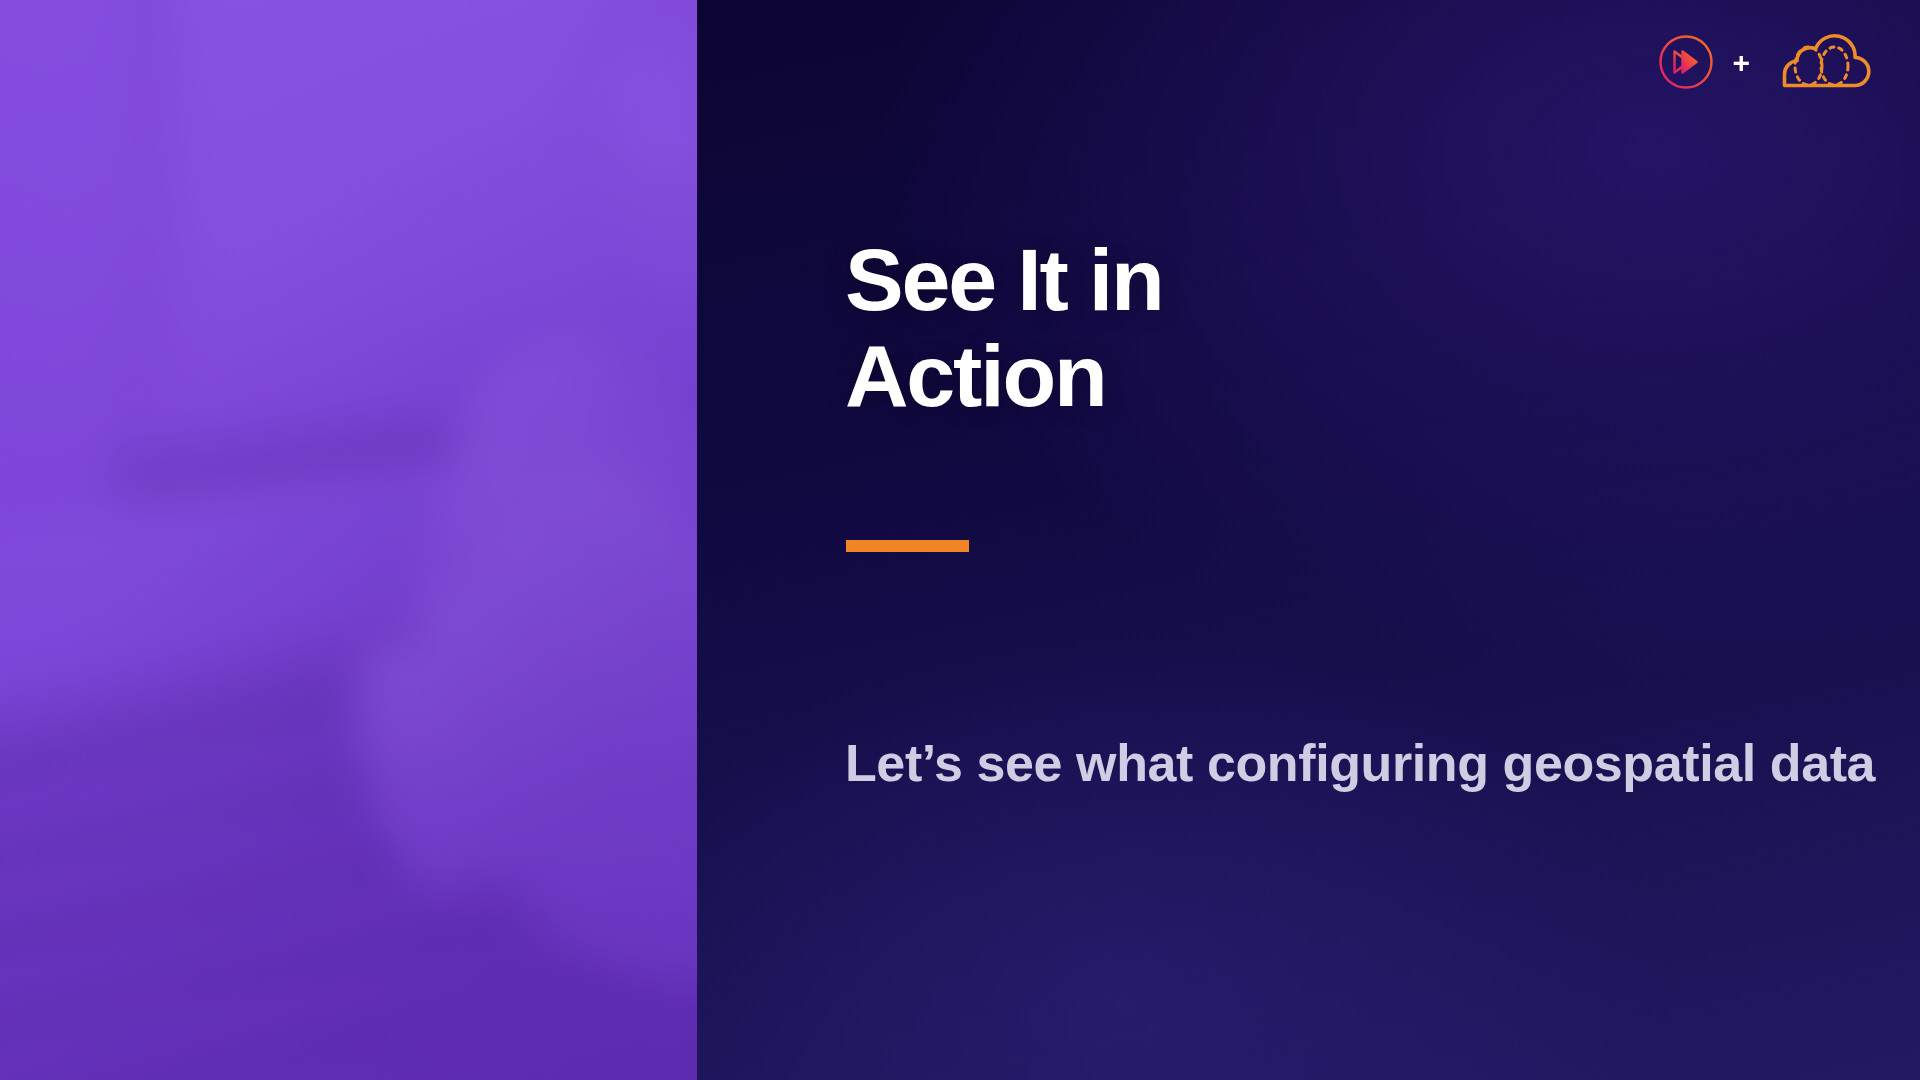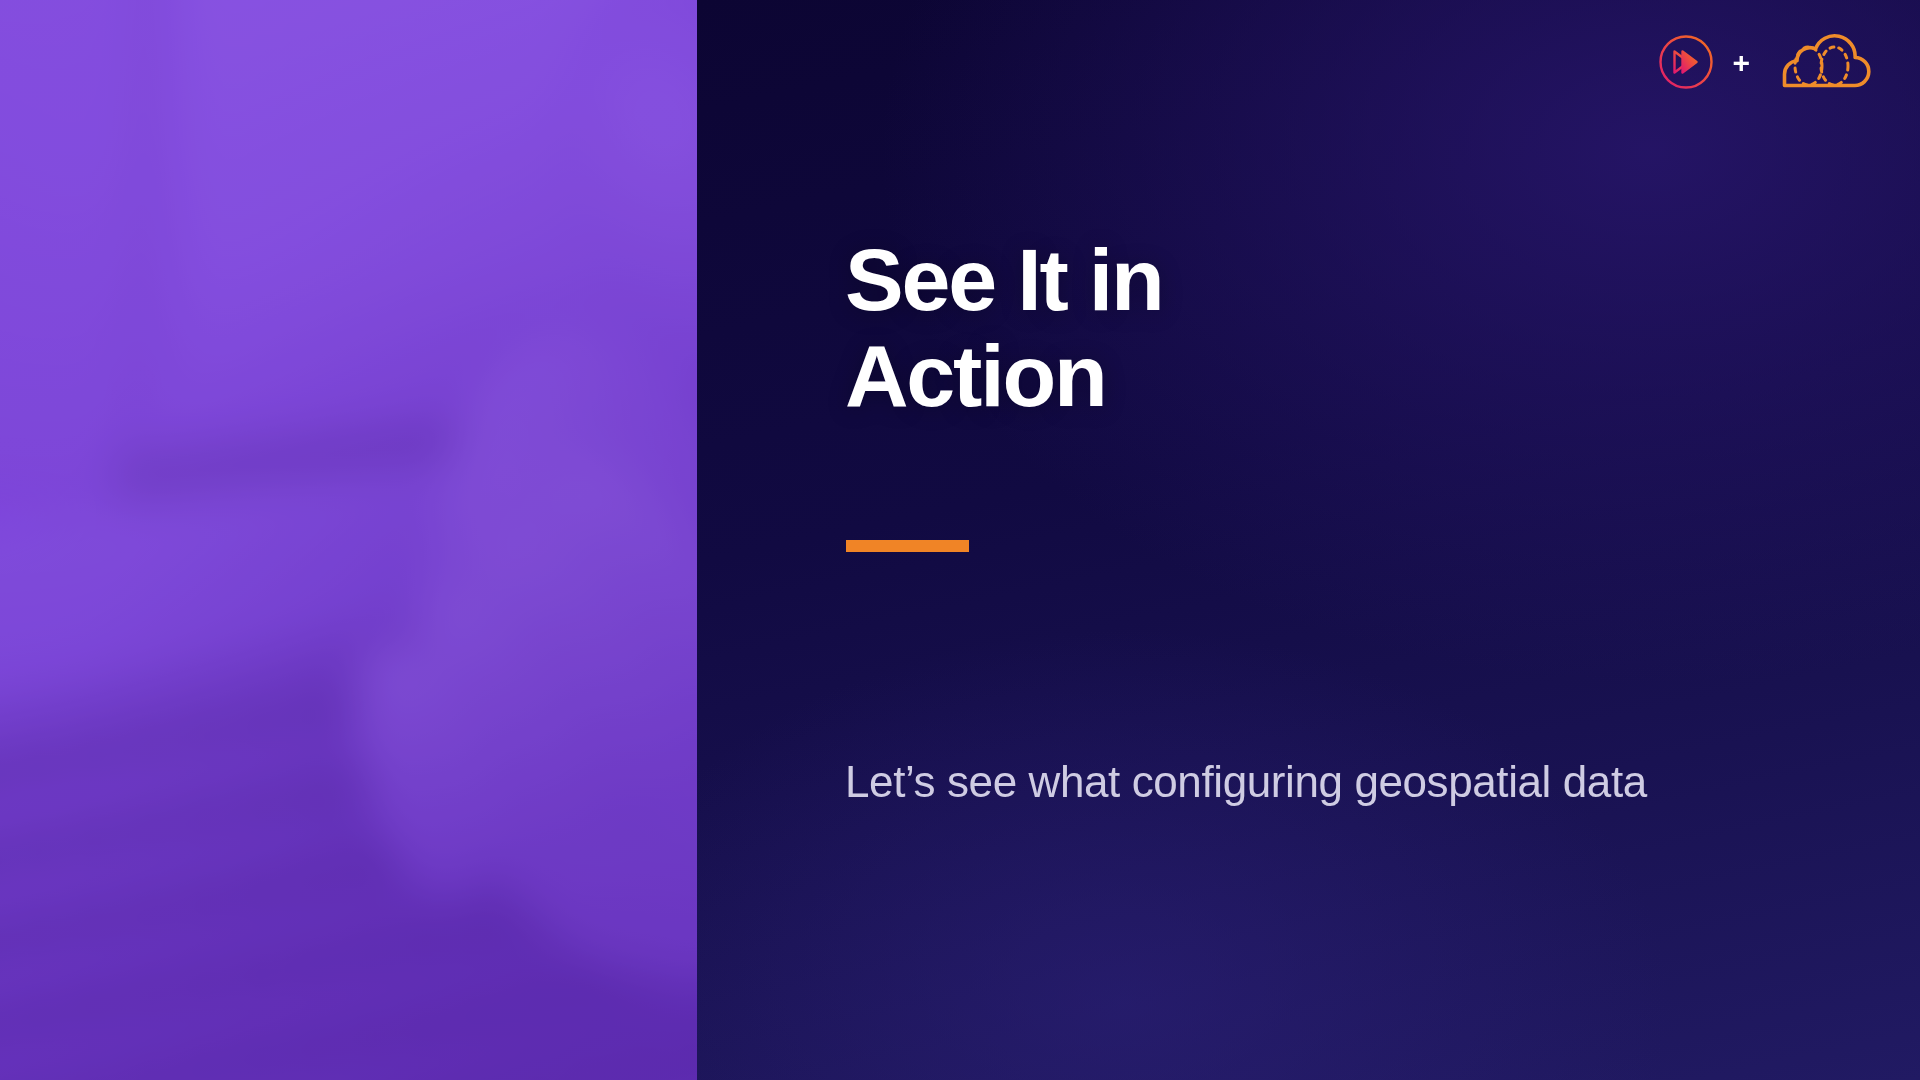--- a/index.html
+++ b/index.html
@@ -202,25 +202,25 @@
     top:540px;
     width:123px;
     height:12px;
     background:#f08426;
   }
 
   
   .subhead {
     position:absolute;
     left:148px;
-    top:752px;
+    top:728px;
     width:830px;
     color:#cfcce3;
-    font-size:44px;
-    font-weight:normal;
+    font-size:52px;
+    font-weight:bold;
     line-height:1.38;
     letter-spacing:-0.4px;
   }
   .subhead .sh-line { display:block; white-space:pre; }
 </style>
 </head>
 <body>
 
 <div class="slide">
 

